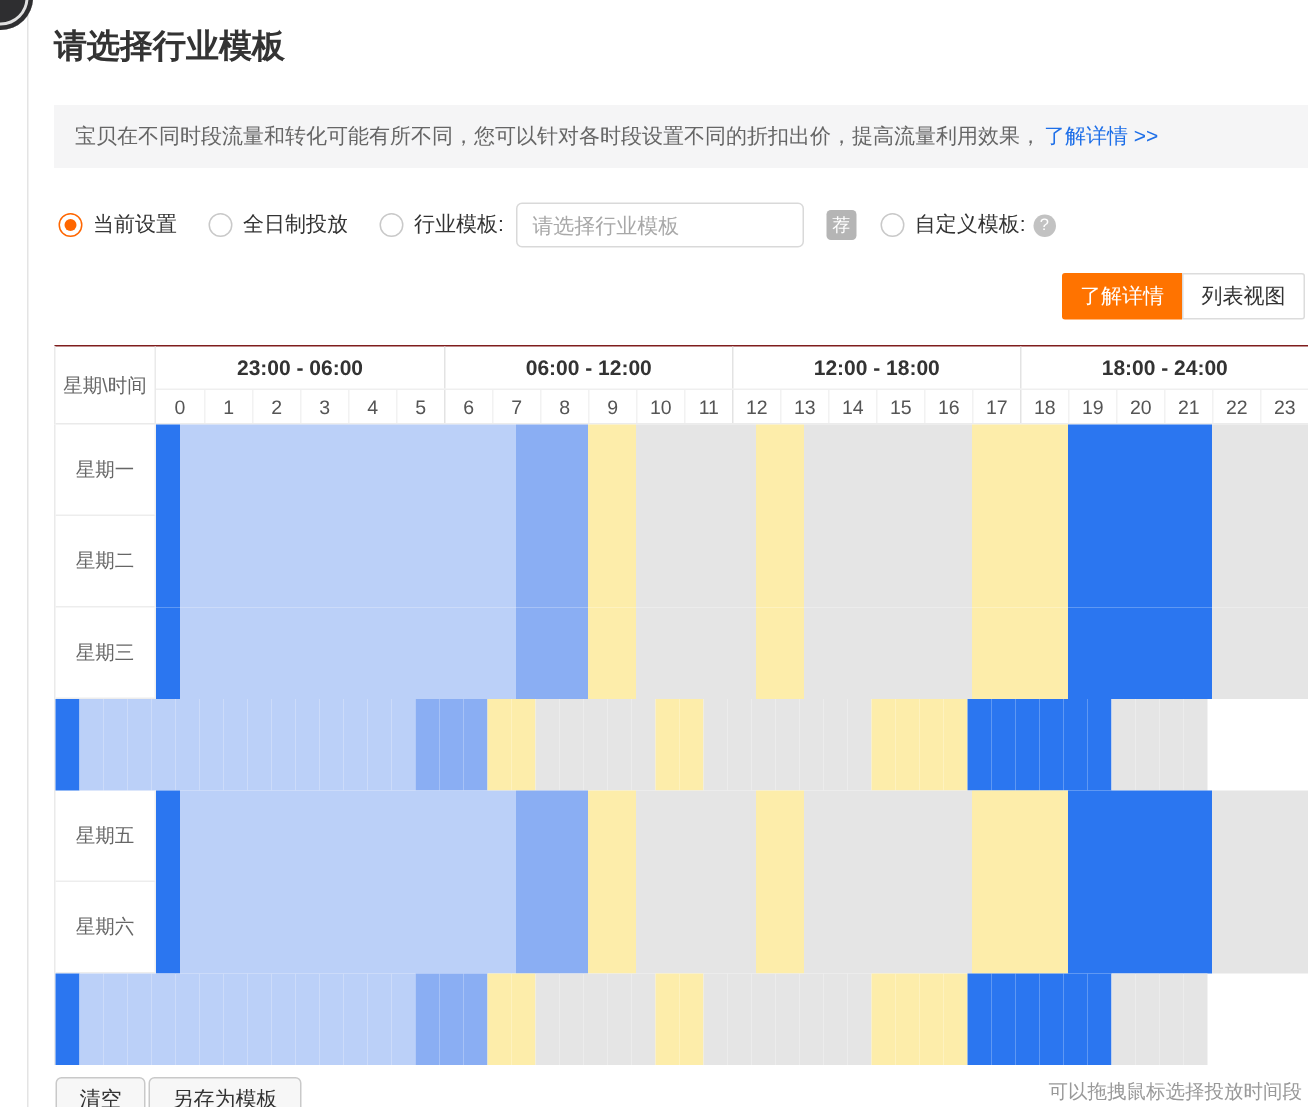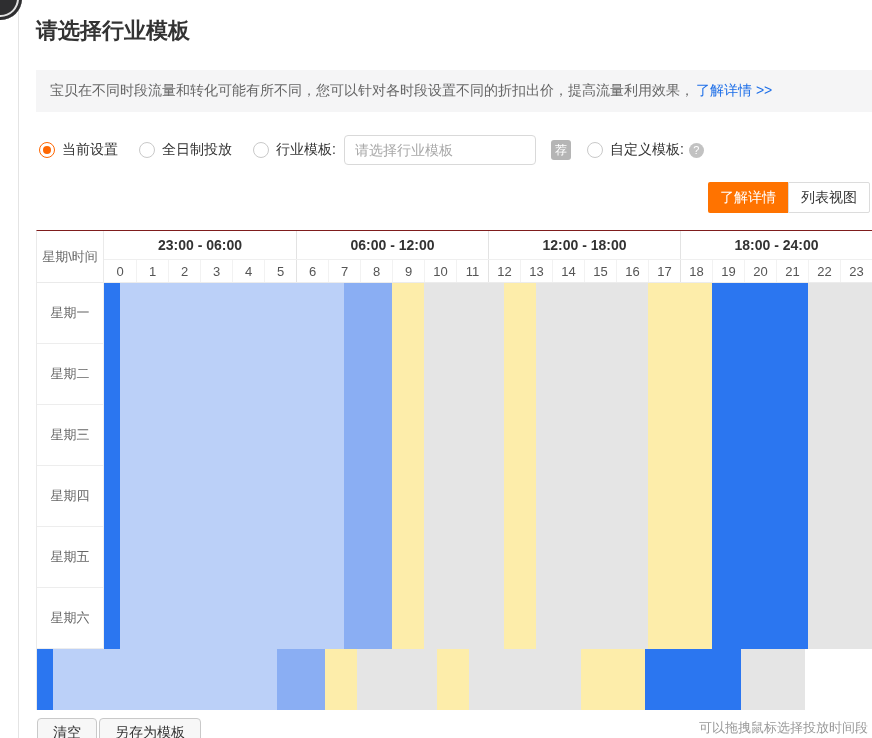--- a/index.html
+++ b/index.html
@@ -301,21 +301,20 @@
           <div class="hcell" style="background: rgb(43, 118, 240);"></div>
           <div class="hcell" style="background: rgb(43, 118, 240);"></div>
           <div class="hcell" style="background: rgb(43, 118, 240);"></div>
           <div class="hcell" style="background: rgb(229, 229, 229);"></div>
           <div class="hcell" style="background: rgb(229, 229, 229);"></div>
           <div class="hcell" style="background: rgb(229, 229, 229);"></div>
           <div class="hcell" style="background: rgb(229, 229, 229);"></div>
         </div>
       </div>
       <div class="day-row">
-        <div class="day-label">星期四</div>
         <div class="cells-wrap">
           <div class="hcell" style="background: rgb(43, 118, 240);"></div>
           <div class="hcell" style="background: rgb(187, 208, 248);"></div>
           <div class="hcell" style="background: rgb(187, 208, 248);"></div>
           <div class="hcell" style="background: rgb(187, 208, 248);"></div>
           <div class="hcell" style="background: rgb(187, 208, 248);"></div>
           <div class="hcell" style="background: rgb(187, 208, 248);"></div>
           <div class="hcell" style="background: rgb(187, 208, 248);"></div>
           <div class="hcell" style="background: rgb(187, 208, 248);"></div>
           <div class="hcell" style="background: rgb(187, 208, 248);"></div>

